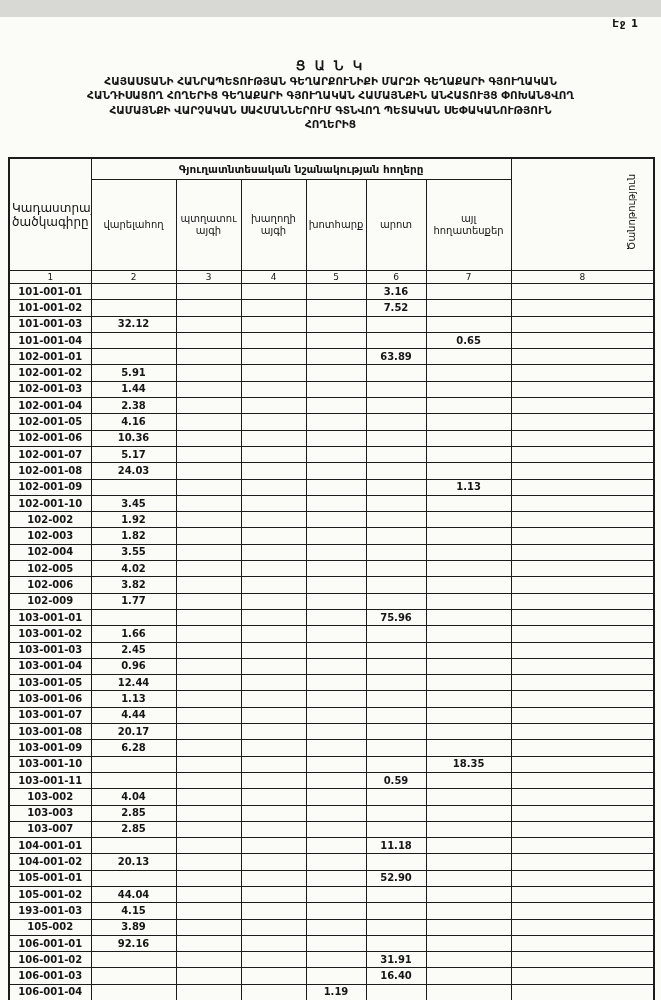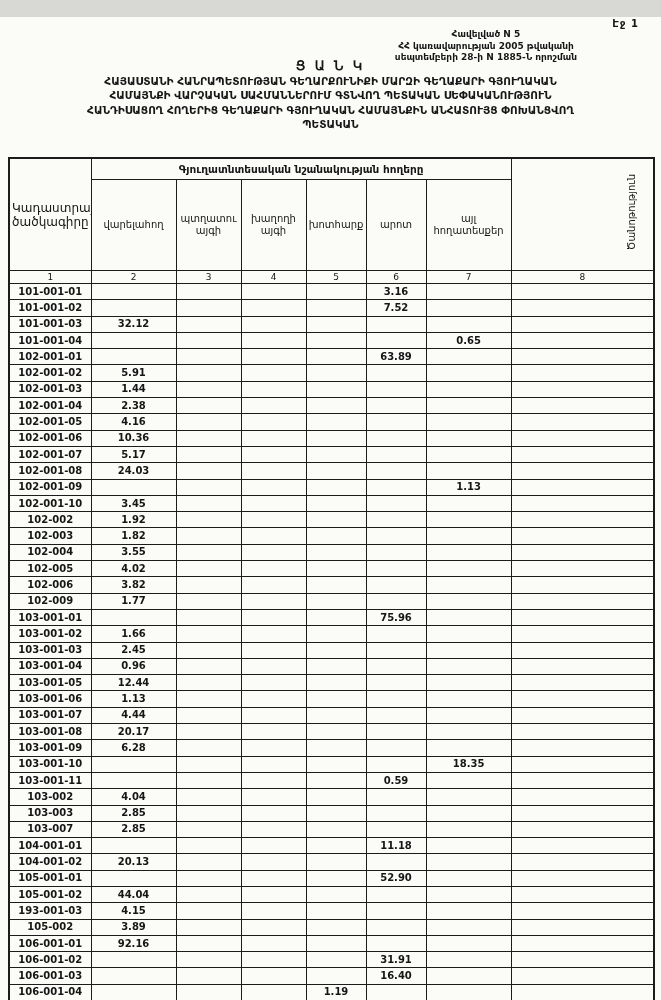--- a/index.html
+++ b/index.html
@@ -125,33 +125,28 @@
     vertical-align: middle;
   }
 </style>
 </head>
 <body>
 
 <div class="page">
 
   <div class="page-num">Էջ 1</div>
 
-  <div class="annex">
-    <div>Հավելված N 5</div>
-    <div>ՀՀ կառավարության 2005 թվականի</div>
-    <div>սեպտեմբերի 28-ի N 1885-Ն որոշման</div>
-  </div>
 
   <div class="doc-title">Ց Ա Ն Կ</div>
 
   <div class="doc-subtitle">
     <div>ՀԱՅԱՍՏԱՆԻ ՀԱՆՐԱՊԵՏՈՒԹՅԱՆ ԳԵՂԱՐՔՈՒՆԻՔԻ ՄԱՐԶԻ ԳԵՂԱՔԱՐԻ ԳՅՈՒՂԱԿԱՆ</div>
+    <div>ՀԱՆԴԻՍԱՑՈՂ ՀՈՂԵՐԻՑ ԳԵՂԱՔԱՐԻ ԳՅՈՒՂԱԿԱՆ ՀԱՄԱՅՆՔԻՆ ԱՆՀԱՏՈՒՅՑ ՓՈԽԱՆՑՎՈՂ</div>
     <div>ՀԱՄԱՅՆՔԻ ՎԱՐՉԱԿԱՆ ՍԱՀՄԱՆՆԵՐՈՒՄ ԳՏՆՎՈՂ ՊԵՏԱԿԱՆ ՍԵՓԱԿԱՆՈՒԹՅՈՒՆ</div>
-    <div>ՀԱՆԴԻՍԱՑՈՂ ՀՈՂԵՐԻՑ ԳԵՂԱՔԱՐԻ ԳՅՈՒՂԱԿԱՆ ՀԱՄԱՅՆՔԻՆ ԱՆՀԱՏՈՒՅՑ ՓՈԽԱՆՑՎՈՂ</div>
-    <div>ՊԵՏԱԿԱՆ</div>
+    <div>ՀՈՂԵՐԻՑ</div>
   </div>
 
   <table class="land-table">
     <colgroup>
       <col style="width:82px">
       <col style="width:85px">
       <col style="width:65px">
       <col style="width:65px">
       <col style="width:60px">
       <col style="width:60px">

